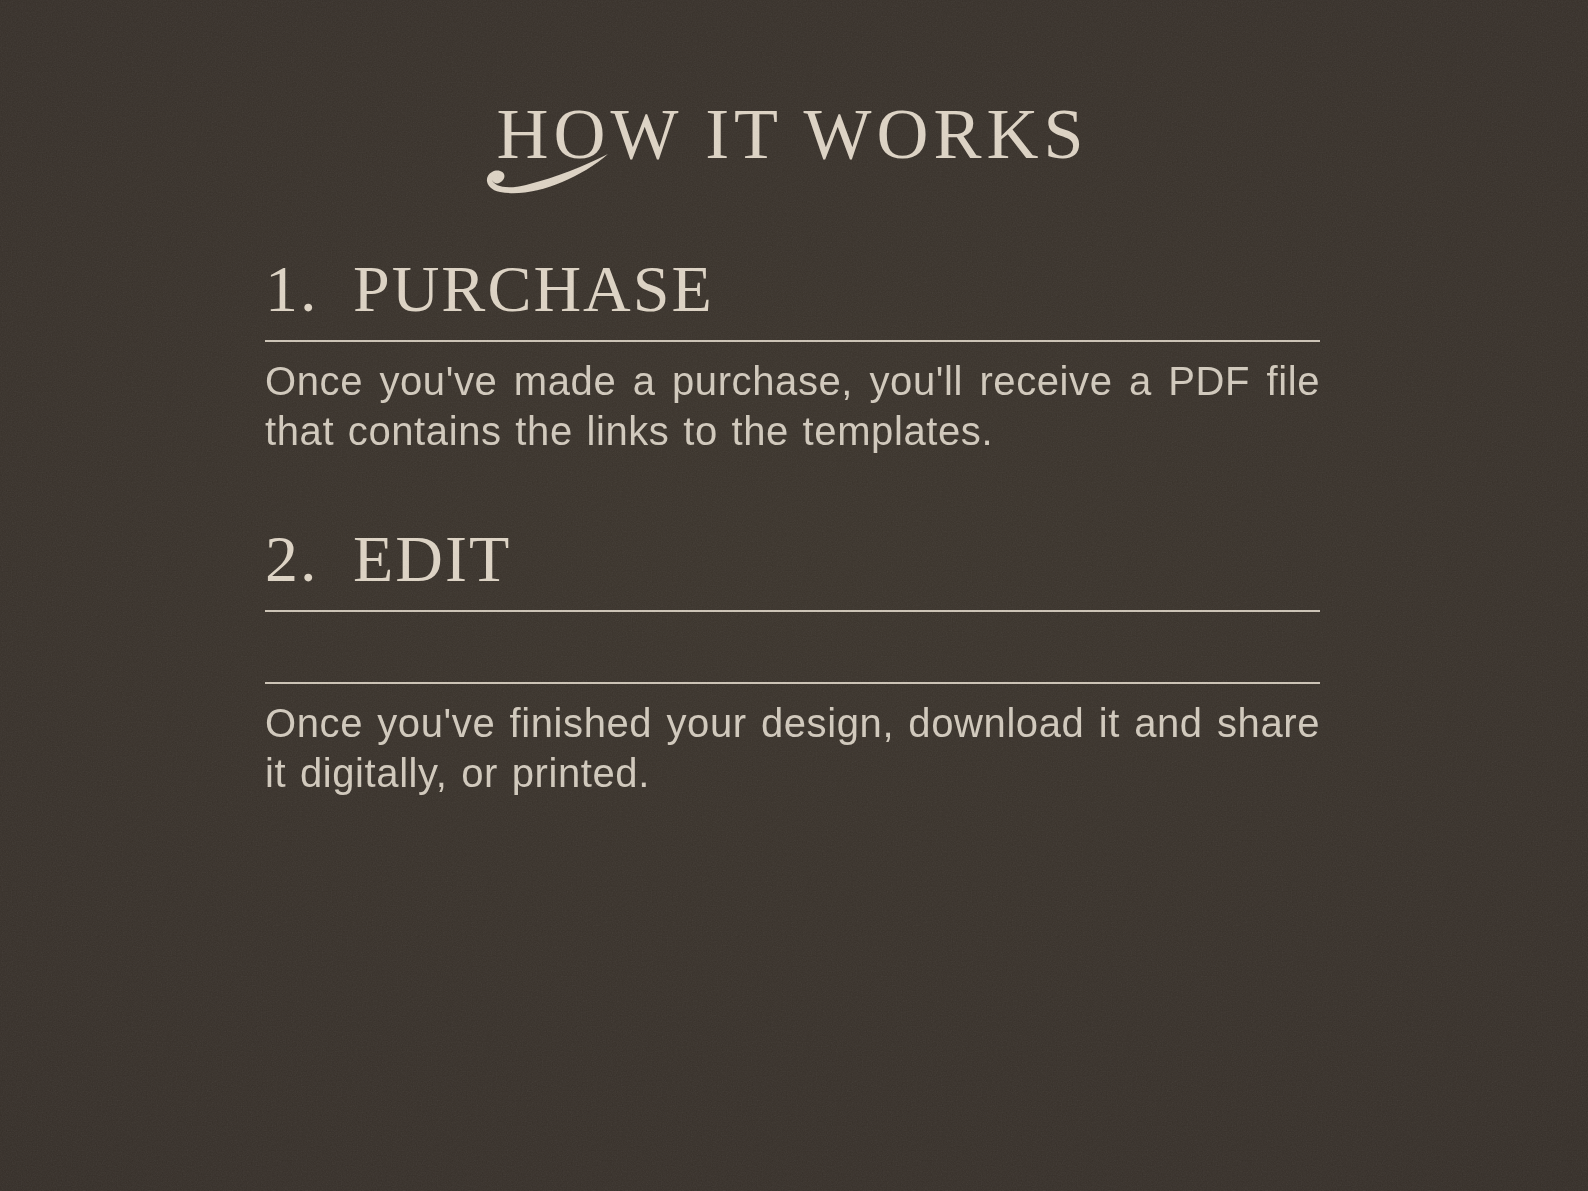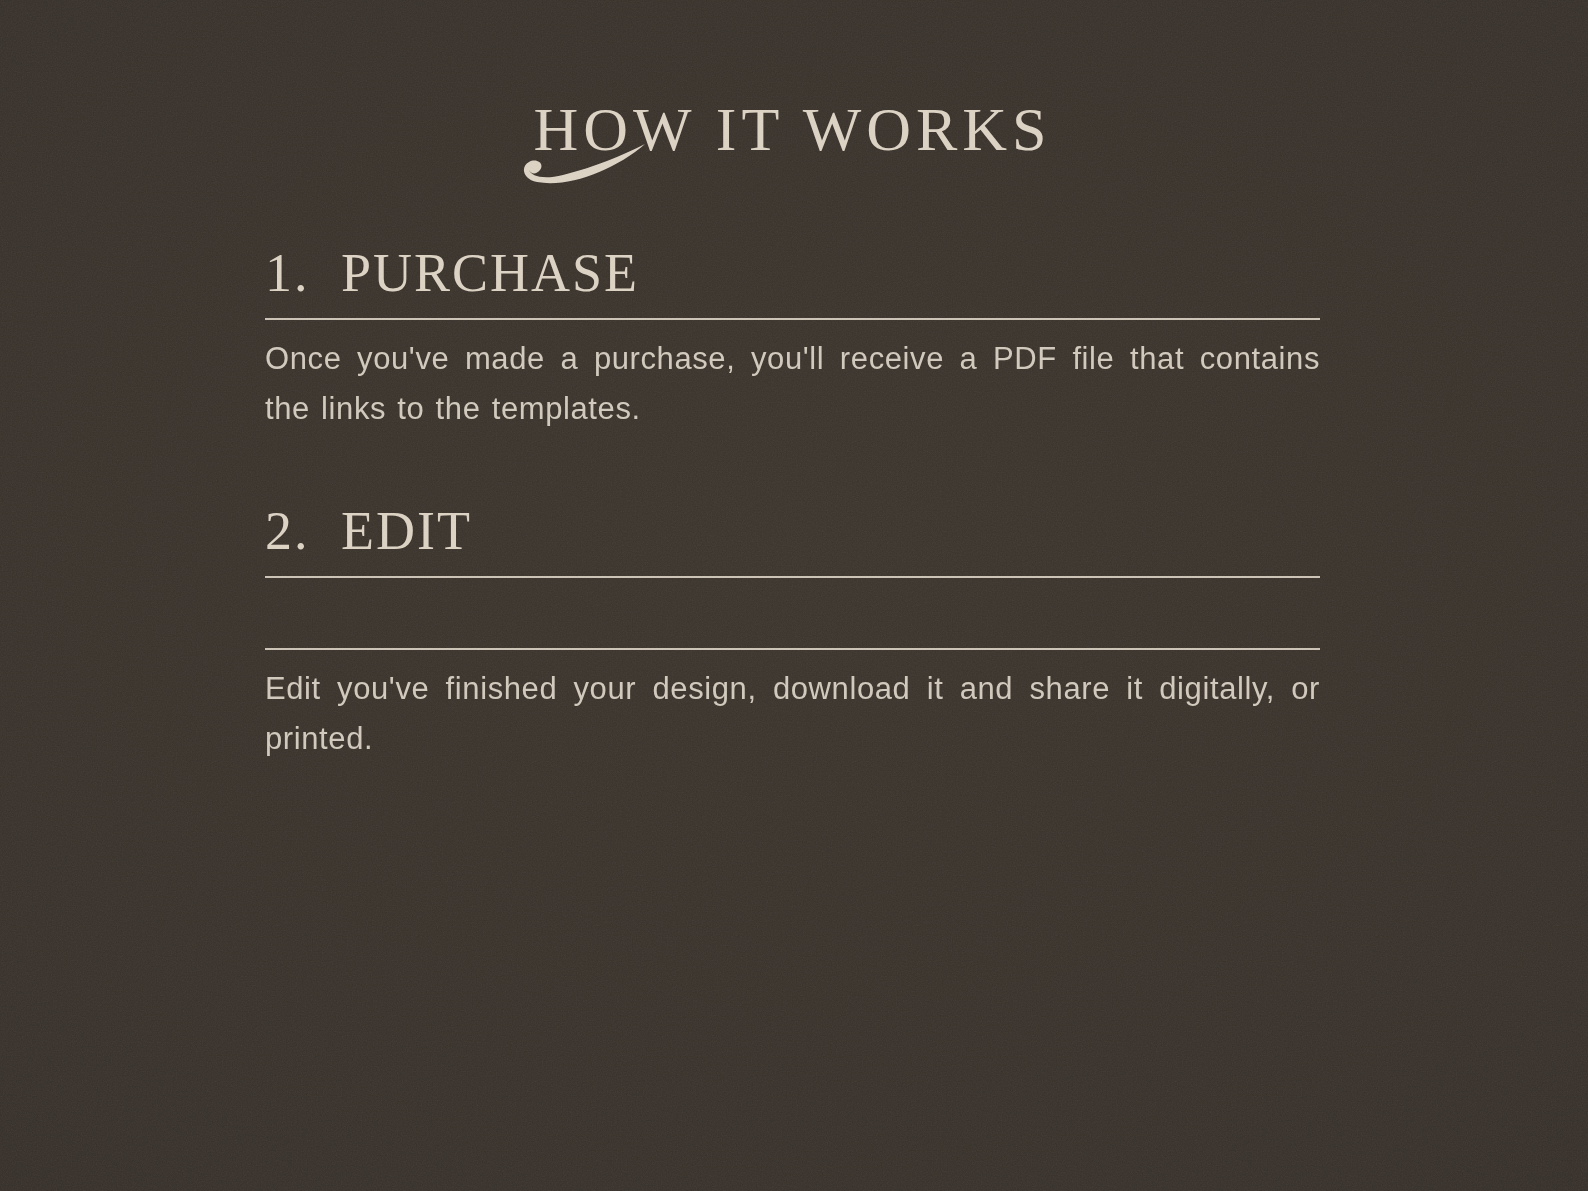--- a/index.html
+++ b/index.html
@@ -27,53 +27,53 @@
     padding-top: 98px;
   }
   .title-inner {
     position: relative;
     display: inline-block;
   }
   h1.slide-title {
     margin: 0;
     font-family: "Liberation Serif", "DejaVu Serif", serif;
     font-weight: 500;
-    font-size: 62px;
+    font-size: 72px;
     line-height: 1.0;
     letter-spacing: 5px;
     color: #ded4c5;
   }
   .flourish {
     position: absolute;
     left: -14px;
     bottom: -26px;
     width: 130px;
     height: 42px;
   }
   .step { margin-top: 70px; }
   .step.first { margin-top: 86px; }
   h2.step-heading {
     margin: 0 0 18px 0;
     font-family: "Liberation Serif", "DejaVu Serif", serif;
     font-weight: 500;
-    font-size: 54px;
+    font-size: 66px;
     line-height: 1.0;
     letter-spacing: 2px;
     color: #ded4c5;
   }
   h2.step-heading .num { margin-right: 16px; }
   .divider {
     border: none;
     height: 2px;
     margin: 0 0 14px 0;
     background: #cdc4b6;
   }
   p.step-desc {
     margin: 0;
-    font-size: 31px;
+    font-size: 40px;
     line-height: 50px;
     letter-spacing: 0.6px;
     word-spacing: 2px;
     color: #d2cabd;
     text-align: justify;
   }
 </style>
 </head>
 <body>
 
@@ -108,21 +108,21 @@
     <section class="step">
       <h2 class="step-heading">
         <span class="num">2.</span>
         <span>EDIT</span>
       </h2>
       <hr class="divider">
     </section>
 
     <section class="step">
       <hr class="divider">
-      <p class="step-desc">Edit you've finished your design, download it and share it digitally, or printed.</p>
+      <p class="step-desc">Once you've finished your design, download it and share it digitally, or printed.</p>
     </section>
 
   </div>
 
   <svg class="grain" aria-hidden="true">
     <filter id="noiseFilter">
       <feTurbulence type="fractalNoise" baseFrequency="0.8" numOctaves="2" stitchTiles="stitch"></feTurbulence>
       <feColorMatrix type="saturate" values="0"></feColorMatrix>
     </filter>
     <rect width="100%" height="100%" filter="url(#noiseFilter)"></rect>

